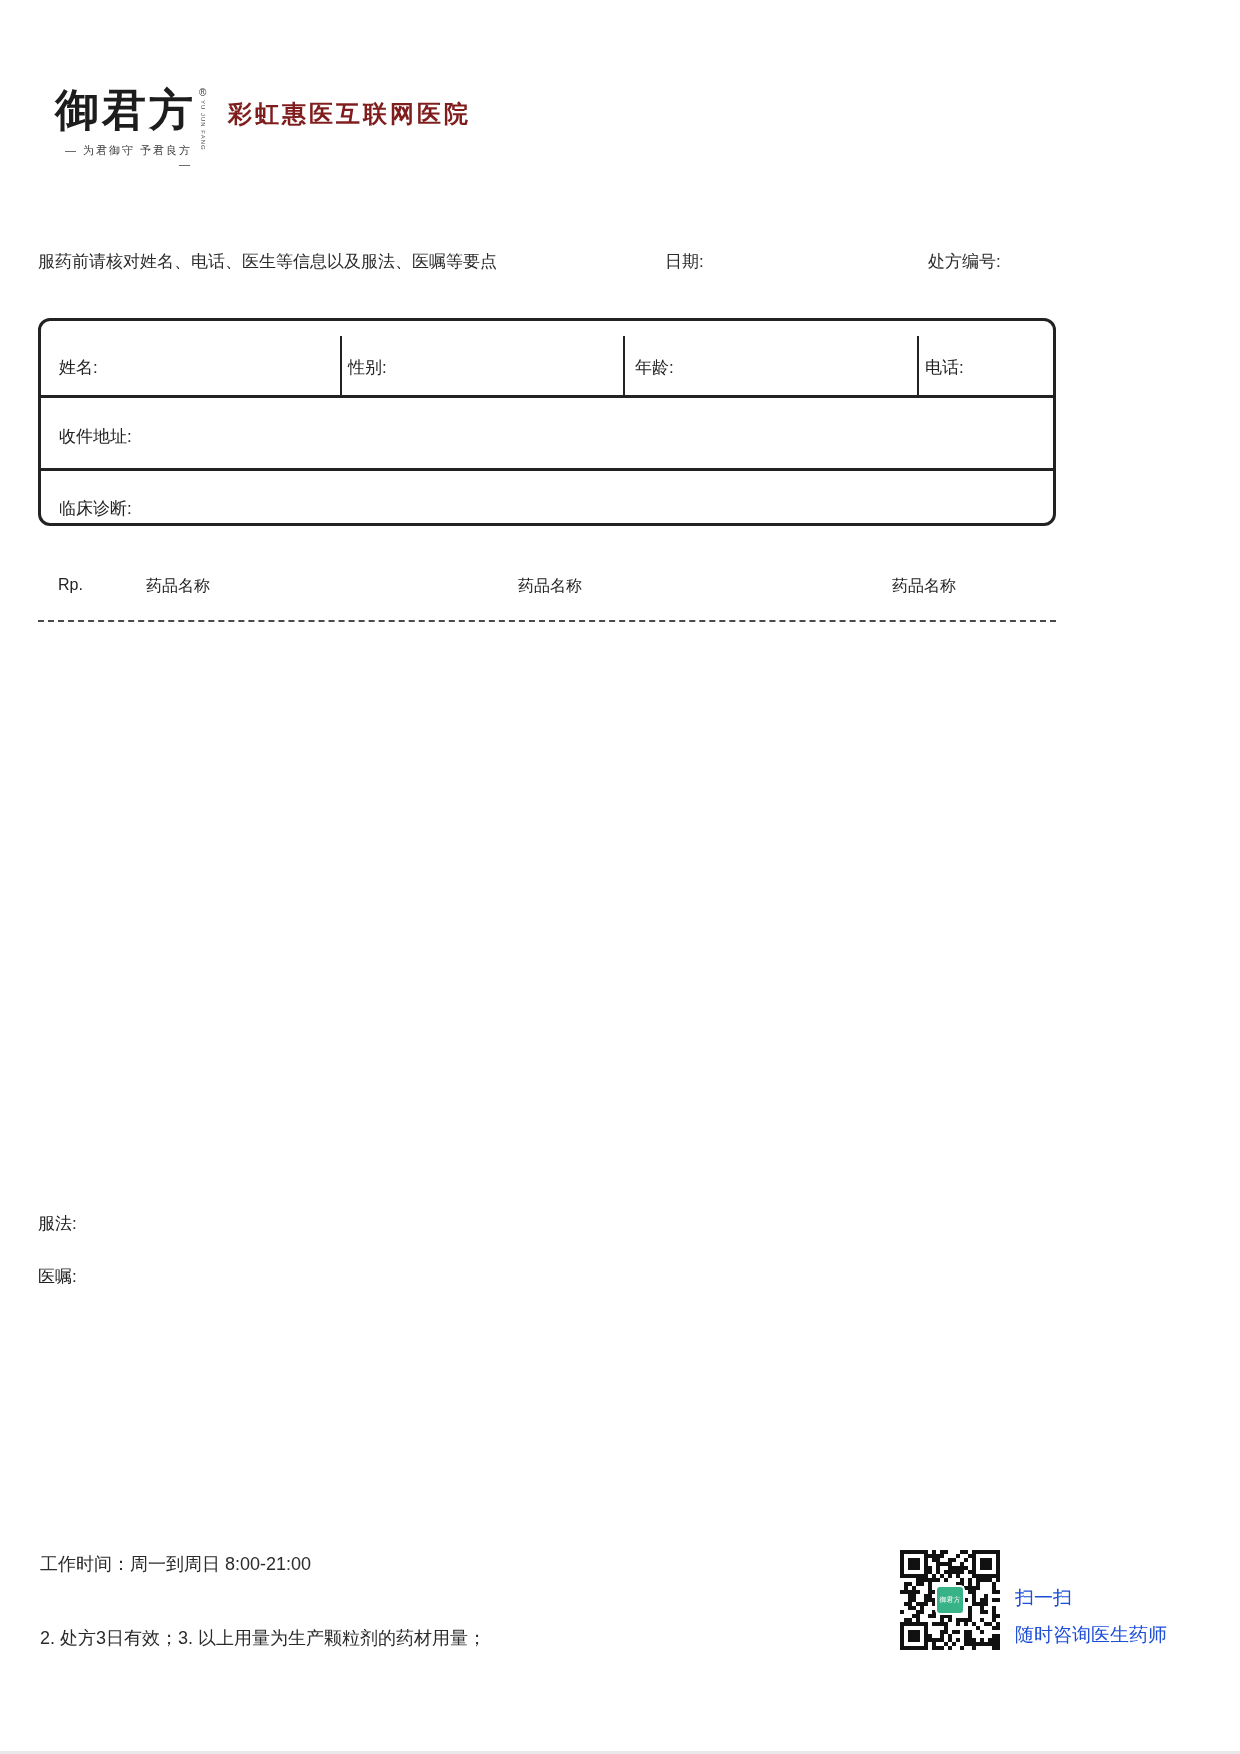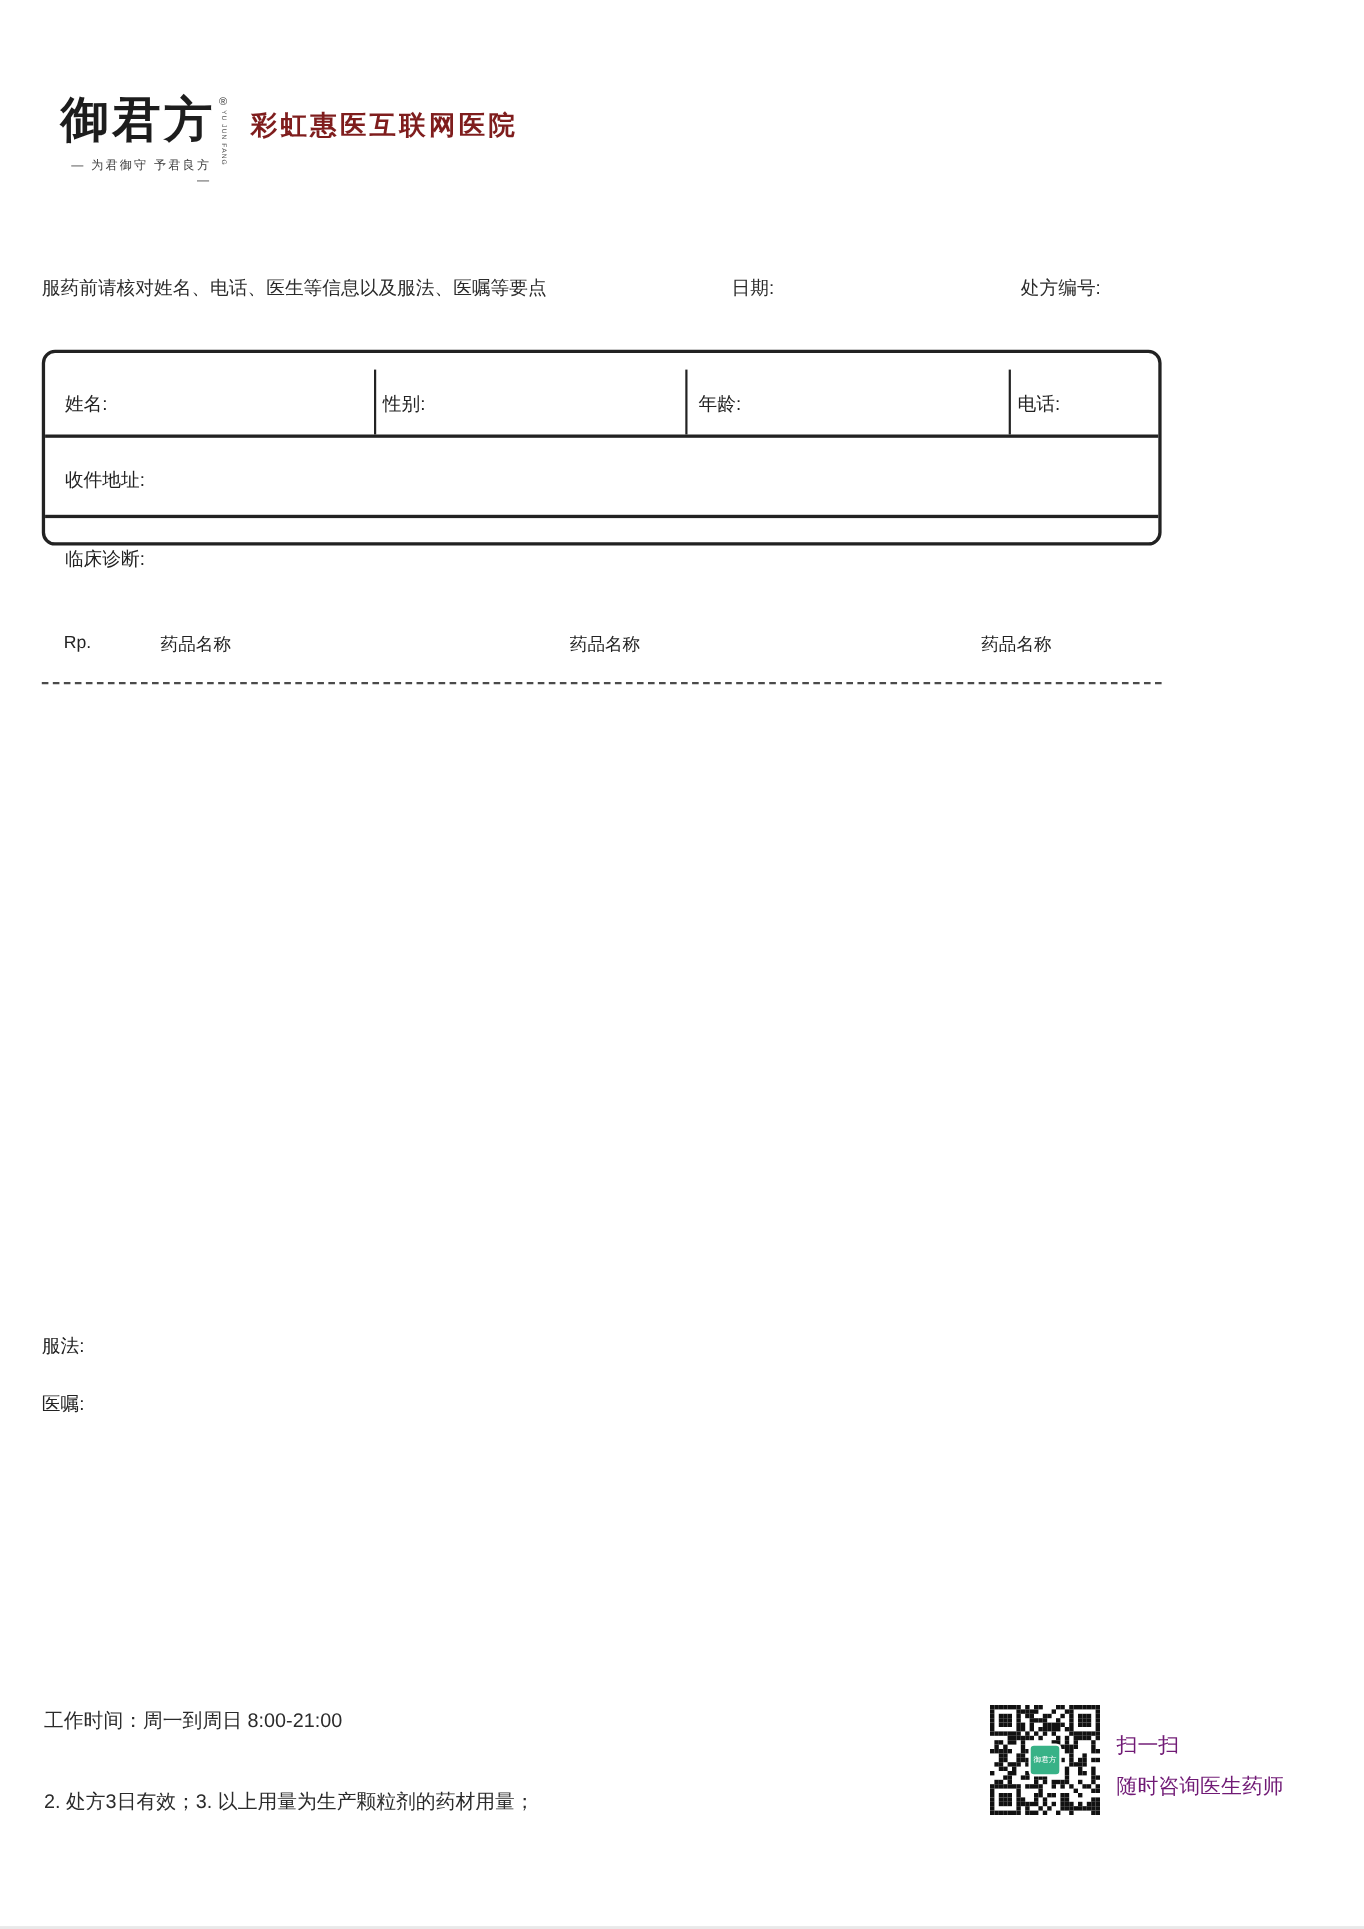--- a/index.html
+++ b/index.html
@@ -25,21 +25,21 @@
   .round-box{border:3px solid #222; border-radius:12px; background:#fff; box-sizing:border-box;}
   .hline{position:absolute; left:0; right:0; height:0; border-top:3px solid #222;}
   .vline{position:absolute; width:0; border-left:2.5px solid #222;}
   .field-label{font-size:17px; color:#222;}
 
   .dashed-line{border-top:2px dashed #4a4a4a; height:0;}
 
   .rp-label{font-size:16px; color:#222;}
 
   .footer-text{font-size:18px; color:#2b2b2b;}
-  .qr-caption{font-size:19px; color:#701a75;}
+  .qr-caption{font-size:19px; color:#1d4ed8;margin-top:11px;}
 
   .qr-wrap{width:100px; height:100px;}
   .qr-logo{
     position:absolute; left:35px; top:35px; width:30px; height:30px;
     background:#38b287; border-radius:5px; border:2px solid #fff; box-sizing:border-box;
     display:flex; align-items:center; justify-content:center;
     color:#fff; font-size:7px; letter-spacing:0px; text-align:center;
   }
   .page-bottom-edge{position:absolute; left:0; right:0; bottom:0; height:3px; background:#e9e9e9;}
 </style>
@@ -55,21 +55,21 @@
       <span class="logo-vertical">YU JUN FANG</span>
     </div>
   </div>
   <div class="abs tagline" style="left:52px; top:143px;">— 为君御守 予君良方 —</div>
   <div class="abs hospital-title" style="left:228px; top:98px;">彩虹惠医互联网医院</div>
 
   <div class="abs notice" style="left:38px; top:250px;">服药前请核对姓名、电话、医生等信息以及服法、医嘱等要点</div>
   <div class="abs notice" style="left:665px; top:250px;">日期:</div>
   <div class="abs notice" style="left:928px; top:250px;">处方编号:</div>
 
-  <div class="abs round-box" style="left:38px; top:318px; width:1018px; height:178px;">
+  <div class="abs round-box" style="left:38px; top:318px; width:1018px; height:208px;">
 
     <div class="hline" style="top:74px;"></div>
     <div class="hline" style="top:147px;"></div>
 
     <div class="vline" style="left:299px; top:15px; height:59px;"></div>
     <div class="vline" style="left:582px; top:15px; height:59px;"></div>
     <div class="vline" style="left:876px; top:15px; height:59px;"></div>
 
     <div class="abs field-label" style="left:18px; top:35px;">姓名:</div>
     <div class="abs field-label" style="left:307px; top:35px;">性别:</div>

